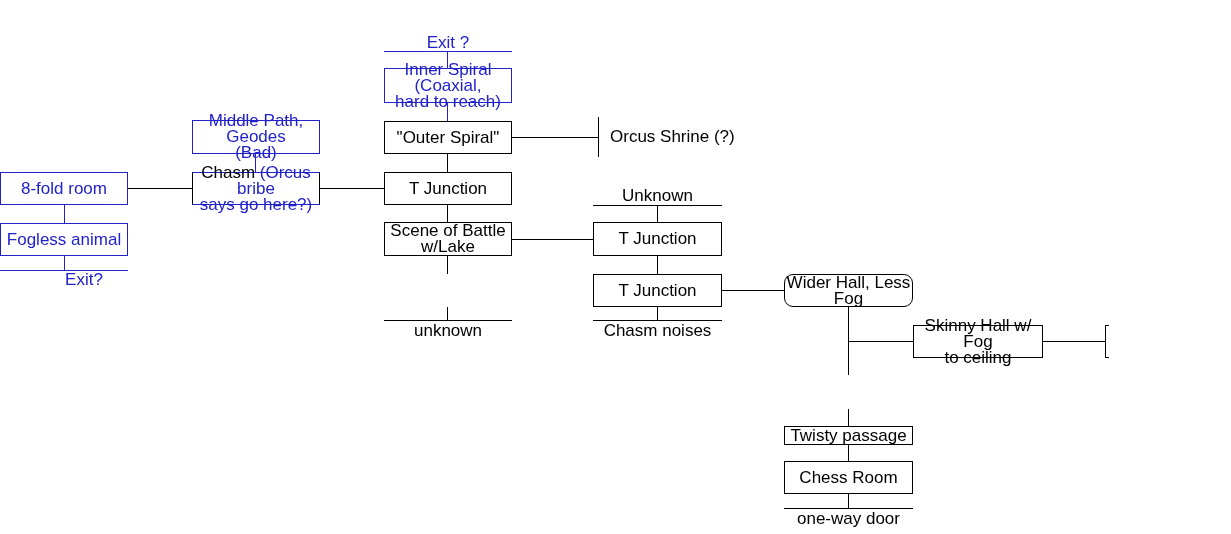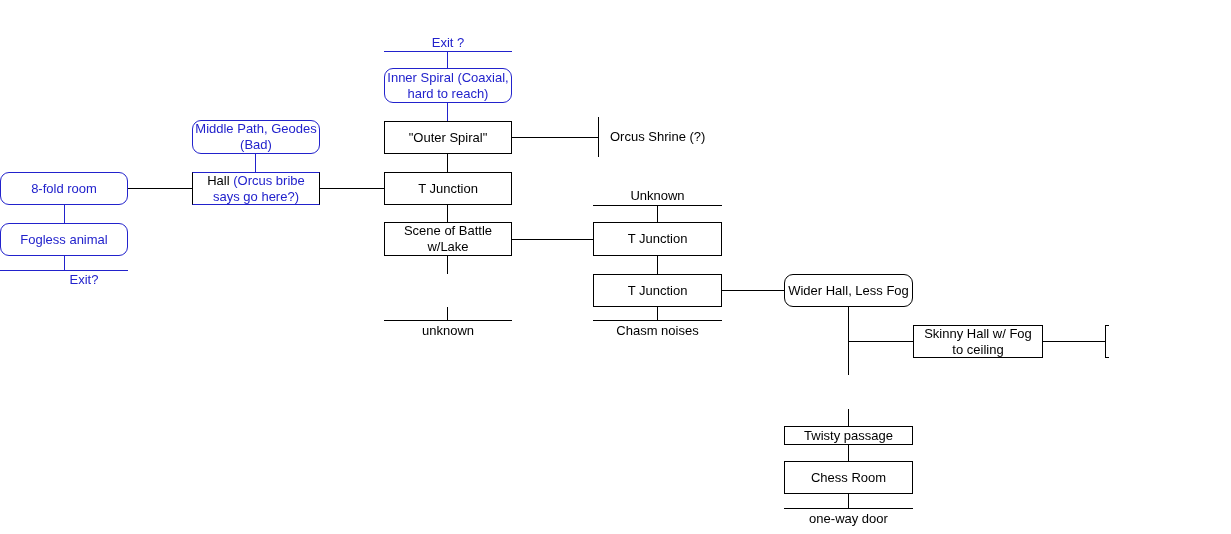--- a/index.html
+++ b/index.html
@@ -3,37 +3,37 @@
 <meta charset="utf-8">
 <style>
   :root { --blue: #2222CC; --black: #000000; }
   html, body { margin: 0; padding: 0; background: #ffffff; }
   .canvas {
     position: relative;
     width: 1109px;
     height: 534px;
     background: #ffffff;
     font-family: "Liberation Sans", sans-serif;
-    font-size: 13px;
+    font-size: 17px;
     line-height: 16px;
     color: #000000;
     overflow: hidden;
   }
   .box {
     position: absolute;
     box-sizing: border-box;
     border: 1px solid var(--black);
     display: flex;
     align-items: center;
     justify-content: center;
     text-align: center;
     white-space: pre-line;
     background: #ffffff;
   }
-  .box.blue { border-color: var(--blue); color: var(--blue); border-radius: 9px; }
+  .box.blue { border-color: var(--blue); color: var(--blue); }
   .box.mixed { border-color: var(--blue) var(--black); }
   .flabel {
     position: absolute;
     text-align: center;
     white-space: pre-line;
   }
   .flabel.blue { color: var(--blue); }
   .hl { position: absolute; height: 1px; background: var(--black); }
   .vl { position: absolute; width: 1px; background: var(--black); }
   .bluebg { background: var(--blue); }
@@ -59,21 +59,21 @@
   <div class="vl" style="left:598px; top:117px; height:40px;"></div>
   <div class="flabel" style="left:610px; top:129px;">Orcus Shrine (?)</div>
 
   <div class="vl" style="left:447px; top:154px; height:18px;"></div>
 
   <div class="box blue" style="left:192px; top:120px; width:128px; height:34px;">Middle Path, Geodes
 (Bad)</div>
   <div class="vl bluebg" style="left:255px; top:154px; height:18px;"></div>
 
   <div class="box mixed" style="left:192px; top:172px; width:128px; height:33px;">
-    <div><span class="prefix-black">Hall </span><span class="suffix-blue">(Orcus bribe
+    <div><span class="prefix-black">Chasm </span><span class="suffix-blue">(Orcus bribe
 says go here?)</span></div>
   </div>
   <div class="hl" style="left:128px; top:188px; width:64px;"></div>
   <div class="hl" style="left:320px; top:188px; width:64px;"></div>
 
   <div class="box blue" style="left:0px; top:172px; width:128px; height:33px;">8-fold room</div>
   <div class="vl bluebg" style="left:64px; top:205px; height:18px;"></div>
   <div class="box blue" style="left:0px; top:223px; width:128px; height:33px;">Fogless animal</div>
   <div class="vl bluebg" style="left:64px; top:256px; height:14px;"></div>
   <div class="hl bluebg" style="left:0px; top:270px; width:128px;"></div>

